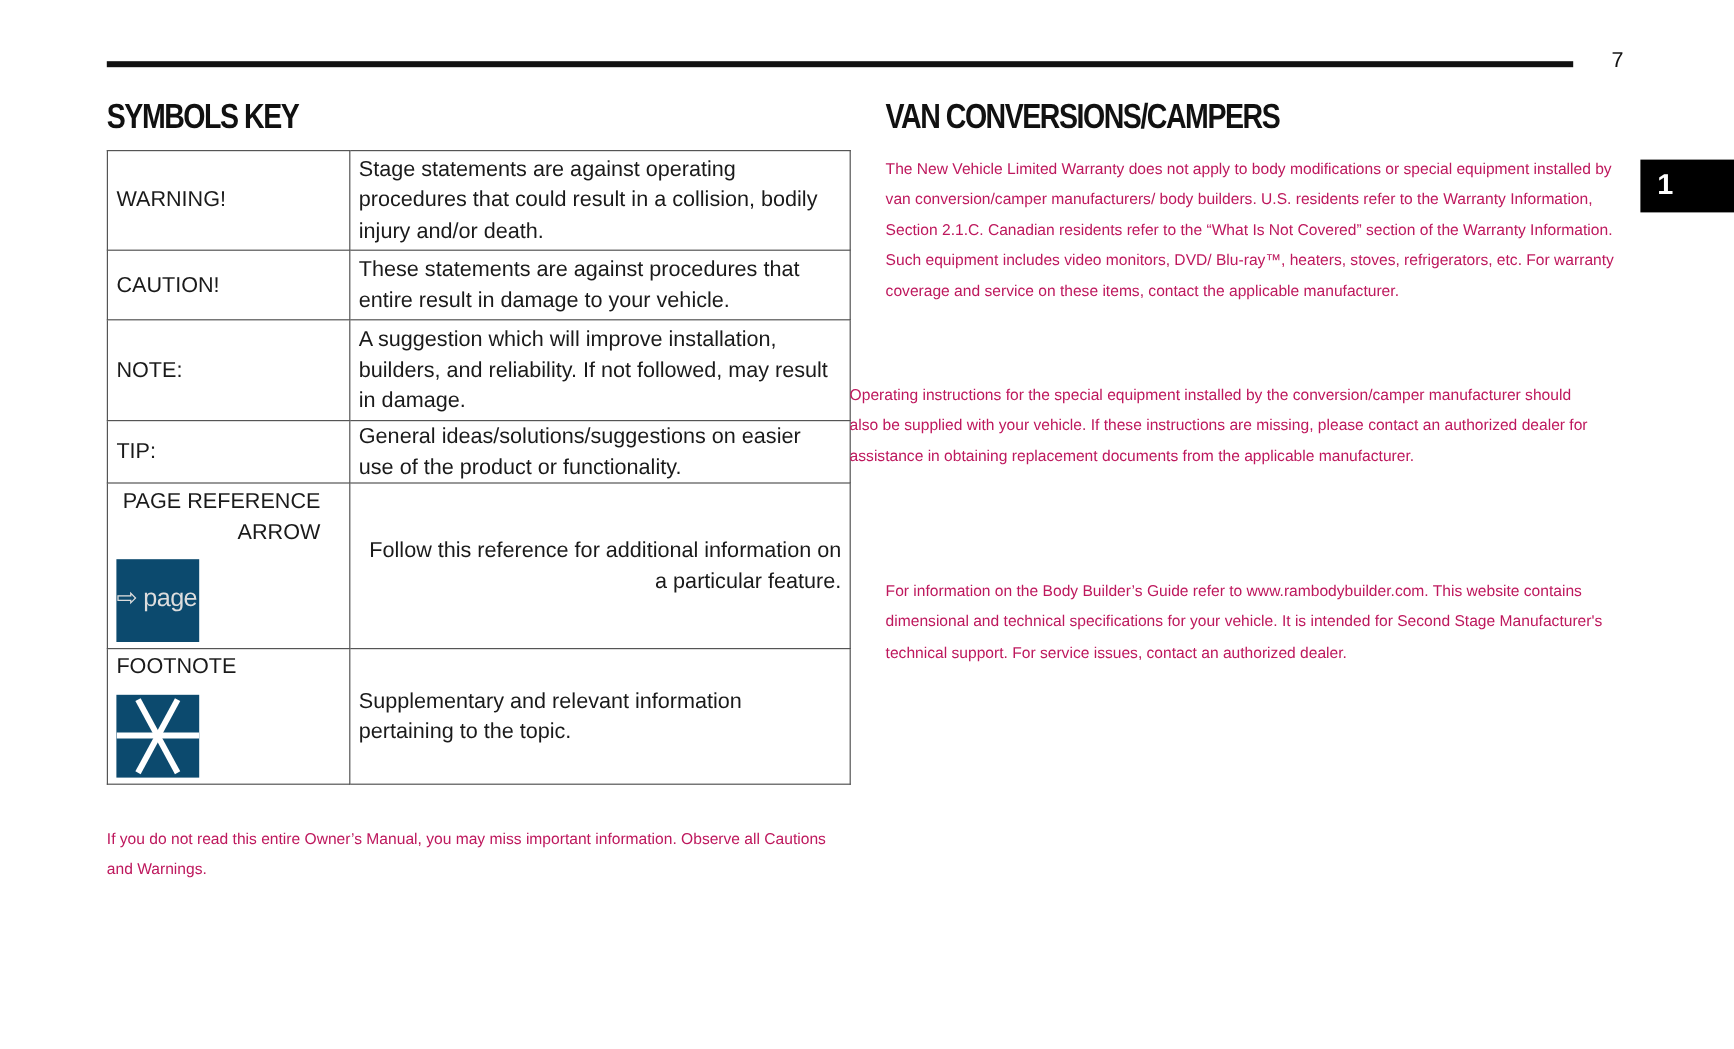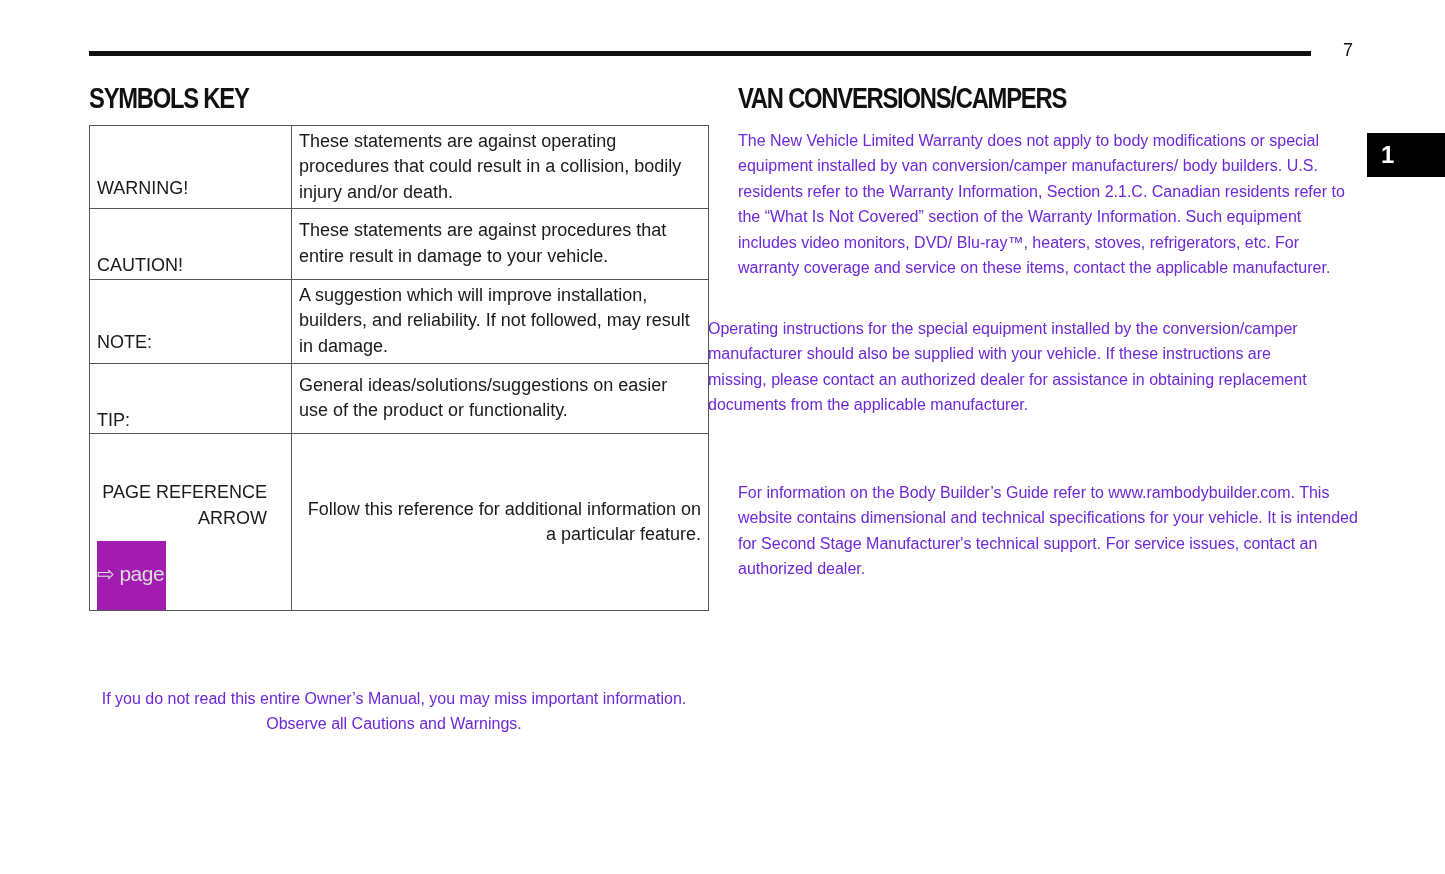--- a/index.html
+++ b/index.html
@@ -11,47 +11,47 @@
                    color: #fff; font-weight: bold; font-size: 24px; line-height: 44px; padding-left: 14px; box-sizing: border-box; }
     .heading { position: absolute; font-family: "Liberation Sans", sans-serif; font-weight: bold; font-size: 29px;
                letter-spacing: -1.5px; transform: scaleX(0.82); transform-origin: left top; color: #111; margin: 0; }
     .h-left { left: 89px; top: 82px; }
     .h-right { left: 738px; top: 82px; }
 
     table.symbols { position: absolute; left: 89px; top: 125px; width: 620px; border-collapse: collapse;
                     font-size: 18px; line-height: 25.5px; }
     table.symbols td { border: 1.3px solid #555; vertical-align: middle; padding: 0 7px; }
     table.symbols td.term { width: 187px; }
-    .term-text { display: block; margin-top: 44px; }
-    .icon-box { display: block; width: 69px; height: 69px; background: #a21caf; margin-top: 10px; position: relative; overflow: hidden; }
+    .term-text { display: block; }
+    .icon-box { display: block; width: 69px; height: 69px; background: #0c4a6e; margin-top: 10px; position: relative; overflow: hidden; }
     .page-icon-text { position: absolute; left: 0; top: 20px; color: #ddd; font-size: 21px; white-space: nowrap; letter-spacing: -0.5px; }
     .fn-svg { position: absolute; left: 0; top: 0; }
 
-    .para { position: absolute; font-size: 16px; line-height: 25.4px; margin: 0; color: #6d28d9; }
-    .footer-note { left: 89px; top: 686px; width: 610px; text-align: center; }
+    .para { position: absolute; font-size: 13px; line-height: 25.4px; margin: 0; color: #be185d; }
+    .footer-note { left: 89px; top: 686px; width: 610px; }
     .p1 { left: 738px; top: 128px; width: 625px; }
     .p2 { left: 708px; top: 316px; width: 625px; }
     .p3 { left: 738px; top: 453px; width: 625px; margin-top: 27px; }
   </style>
 </head>
 <body>
 
 <div class="top-rule"></div>
 <div class="page-number">7</div>
 <div class="chapter-tab">1</div>
 
 <h1 class="heading h-left">SYMBOLS KEY</h1>
 
 <table class="symbols">
   <tbody>
       <tr style="height:83px;">
     <td class="term">
           <span class="term-text">WARNING!</span>
         </td>
-    <td>These statements are against operating procedures that could result in a collision, bodily injury and/or death.</td>
+    <td>Stage statements are against operating procedures that could result in a collision, bodily injury and/or death.</td>
   </tr>
   <tr style="height:58px;">
     <td class="term">
           <span class="term-text">CAUTION!</span>
         </td>
     <td>These statements are against procedures that entire result in damage to your vehicle.</td>
   </tr>
   <tr style="height:84px;">
     <td class="term">
           <span class="term-text">NOTE:</span>
@@ -66,20 +66,33 @@
   </tr>
   <tr style="height:138px;text-align:right;">
     <td class="term" style="vertical-align:top; padding-top:2px;">
       <span class="term-text" style="width:170px;">PAGE REFERENCE ARROW</span>
       <span class="icon-box">
         <span class="page-icon-text">⇨ page</span>
       </span>
     </td>
     <td>Follow this reference for additional information on a particular feature.</td>
   </tr>
+  <tr style="height:113px;">
+    <td class="term" style="vertical-align:top; padding-top:2px;">
+      <span class="term-text">FOOTNOTE</span>
+      <span class="icon-box">
+        <svg class="fn-svg" width="69" height="69" viewBox="0 0 69 69">
+          <line x1="18" y1="4" x2="51" y2="65" stroke="#fff" stroke-width="5"></line>
+          <line x1="51" y1="4" x2="18" y2="65" stroke="#fff" stroke-width="5"></line>
+          <line x1="0" y1="34" x2="69" y2="34" stroke="#fff" stroke-width="5"></line>
+        </svg>
+      </span>
+    </td>
+    <td>Supplementary and relevant information pertaining to the topic.</td>
+  </tr>
 </tbody>
   </table>
 
 <p class="para footer-note">If you do not read this entire Owner’s Manual, you may miss important information. Observe all Cautions and Warnings.</p>
 
 <h1 class="heading h-right">VAN CONVERSIONS/CAMPERS</h1>
 <p class="para p1">The New Vehicle Limited Warranty does not apply to body modifications or special equipment installed by van conversion/camper manufacturers/ body builders. U.S. residents refer to the Warranty Information, Section 2.1.C. Canadian residents refer to the “What Is Not Covered” section of the Warranty Information. Such equipment includes video monitors, DVD/ Blu-ray™, heaters, stoves, refrigerators, etc. For warranty coverage and service on these items, contact the applicable manufacturer.</p>
 <p class="para p2">Operating instructions for the special equipment installed by the conversion/camper manufacturer should also be supplied with your vehicle. If these instructions are missing, please contact an authorized dealer for assistance in obtaining replacement documents from the applicable manufacturer.</p>
 <p class="para p3">For information on the Body Builder’s Guide refer to www.rambodybuilder.com. This website contains dimensional and technical specifications for your vehicle. It is intended for Second Stage Manufacturer's technical support. For service issues, contact an authorized dealer.</p>
 

